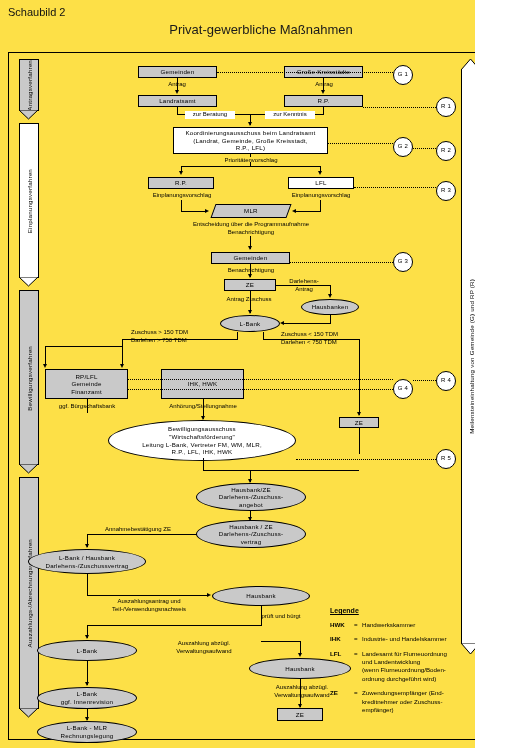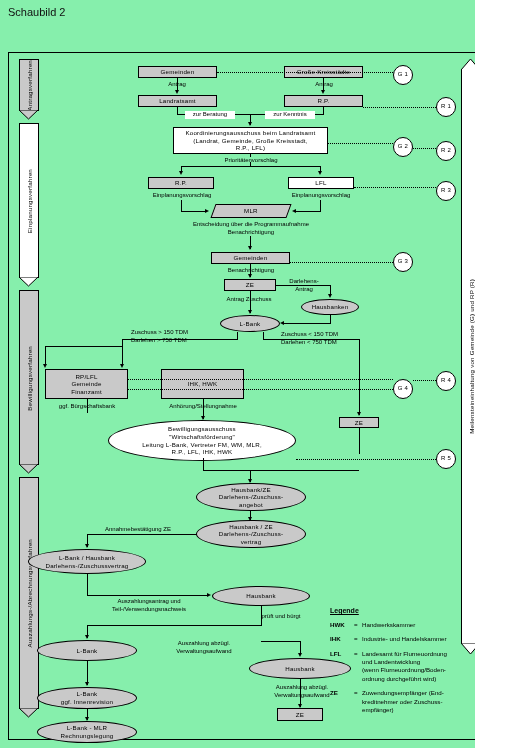--- a/index.html
+++ b/index.html
@@ -1,17 +1,17 @@
 <!DOCTYPE html>
 <html><head>
 <meta charset="utf-8">
 <style>
   html,body{margin:0;padding:0;background:#ffffff;}
   body{font-family:"Liberation Sans", sans-serif;color:#000;}
-  #page{position:relative;width:475px;height:748px;overflow:hidden;background:#86efac;}
+  #page{position:relative;width:475px;height:748px;overflow:hidden;background:#fde047;}
 
   .hdr{position:absolute;font-family:"Liberation Sans",sans-serif;}
   #schaubild{left:8px;top:6px;font-size:11px;color:#111;}
   #maintitle{left:0;top:22px;width:512px;text-align:center;font-size:13px;color:#1a1a1a;}
   #maintitle span{padding-left:10px;}
 
   #frame{position:absolute;left:8px;top:52px;width:494px;height:688px;border:1px solid #000;box-sizing:border-box;}
 
   
   .node{position:absolute;box-sizing:border-box;display:flex;align-items:center;justify-content:center;
@@ -47,20 +47,21 @@
   #legend .abbr{width:24px;flex:0 0 24px;font-weight:bold;}
   #legend .eq{width:8px;flex:0 0 8px;}
   #legend .def{flex:1;}
 </style>
 </head>
 <body>
 
 <div id="page">
 
   <div class="hdr" id="schaubild">Schaubild 2</div>
+  <div class="hdr" id="maintitle"><span>Privat-gewerbliche Maßnahmen</span></div>
 
   <div id="frame">
 
     <div class="phase" style="left:10px;top:6px;height:52px;background:#c9c9c9;border-bottom:none;">
       <div class="phase-lbl">
           <span>Antragsverfahren</span>
         </div>
     </div>
     <svg style="position:absolute;left:10px;top:57px;" width="20" height="10">
       <polygon points="0,0 19,0 9.5,9" fill="#c9c9c9" stroke="#000" stroke-width="1"></polygon>

